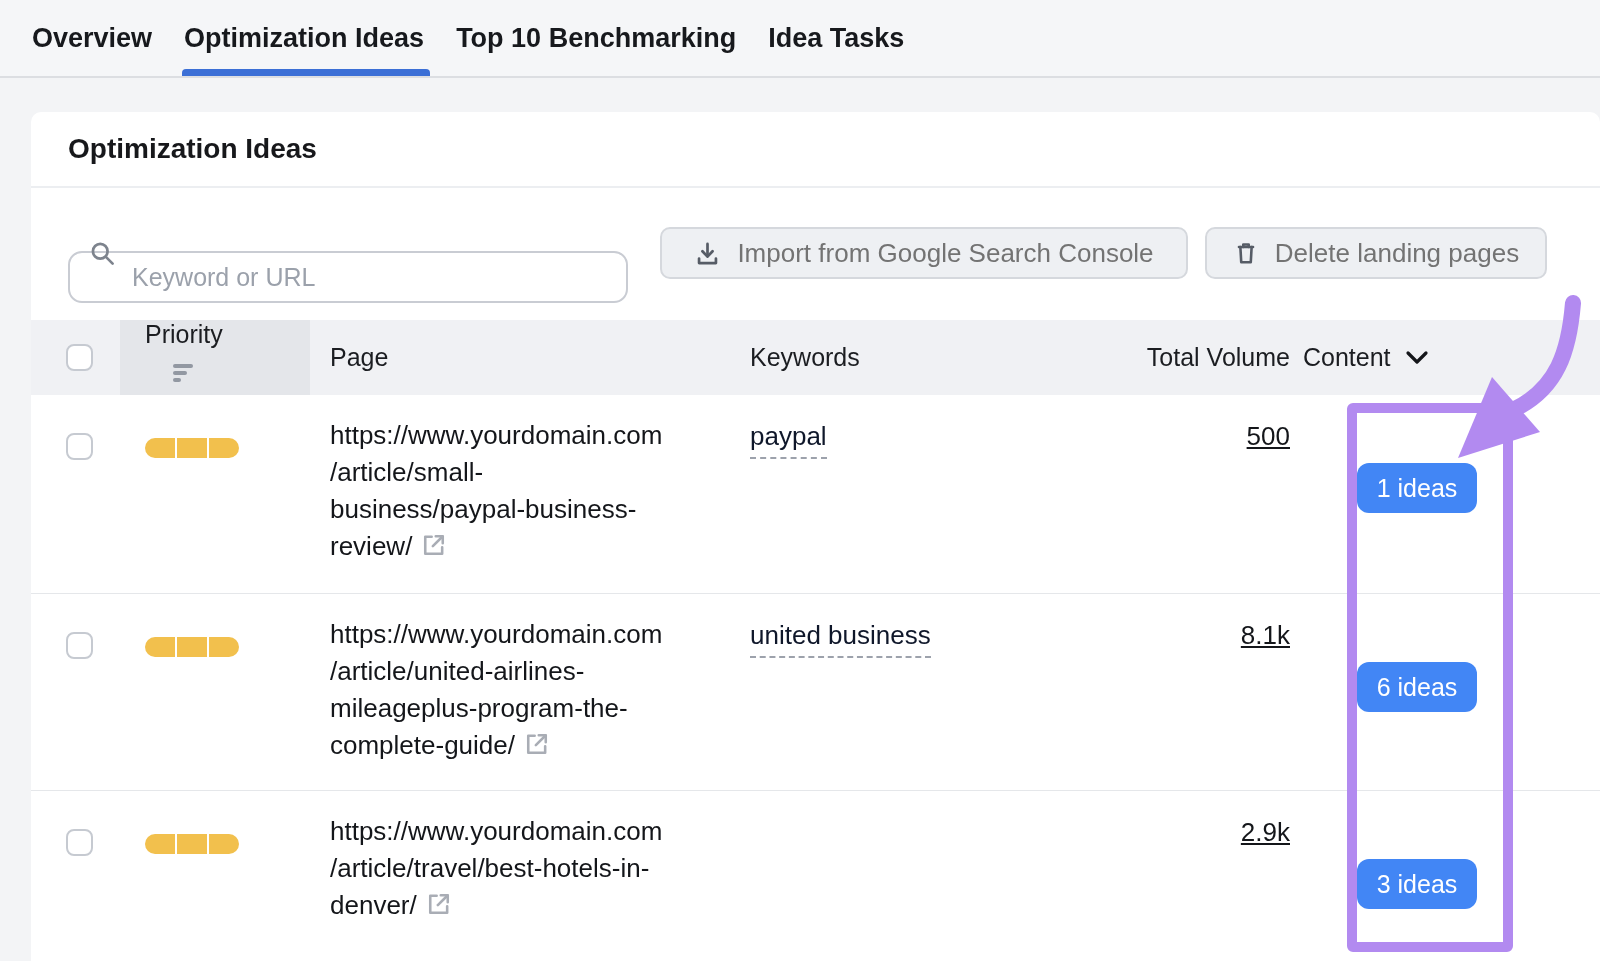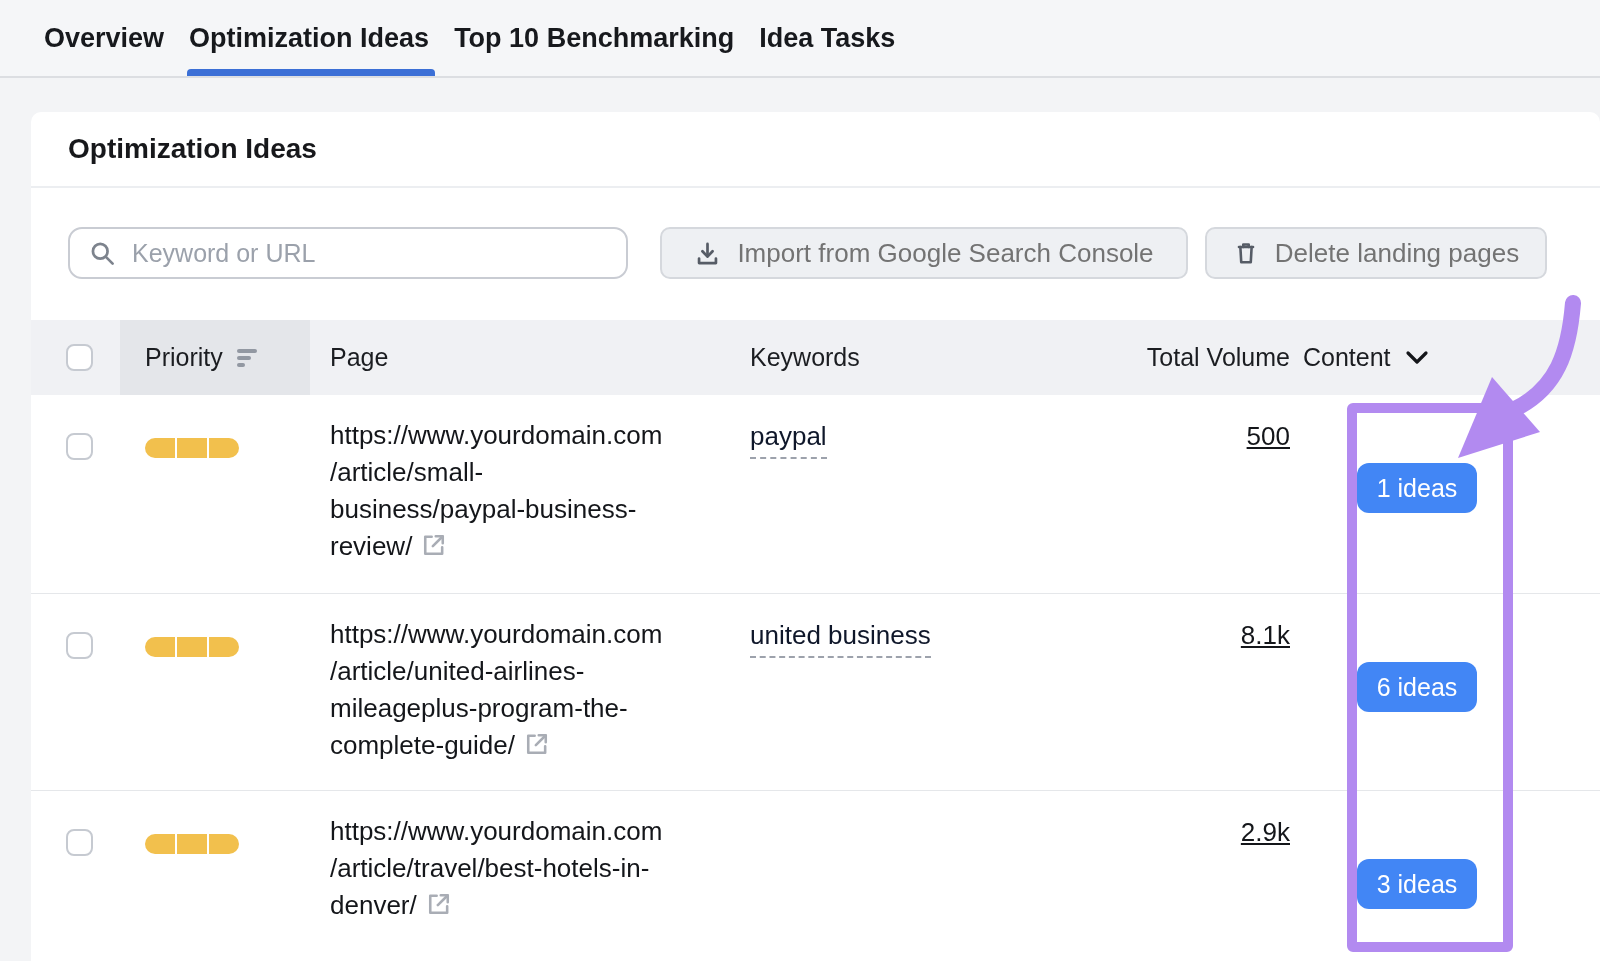--- a/index.html
+++ b/index.html
@@ -9,21 +9,21 @@
     font-family: "Liberation Sans", sans-serif;
     background: #f3f4f6;
     overflow: hidden;
     color: #15171b;
   }
 
   
   .tabbar {
     position: absolute; top:0; left:0; width:1600px; height:78px;
     background:#f5f6f8; border-bottom:2px solid #dcdee2;
-    display:flex; align-items:center; gap:25px; padding:0 0 0 44px;
+    display:flex; align-items:center; gap:32px; padding:0 0 0 32px;
   }
   .tab {
     position:relative; height:76px; display:flex; align-items:center;
     font-size:27px; font-weight:600; color:#17191d; cursor:pointer; white-space:nowrap;
   }
   .tab.active::after {
     content:""; position:absolute; left:-2px; right:-6px; bottom:0; height:7px;
     background:#3b6fd6; border-radius:4px 4px 0 0;
   }
 
@@ -37,41 +37,41 @@
     border-bottom:2px solid #eceef1;
   }
   .card-title { font-size:28px; font-weight:700; color:#17181b; }
 
   
   .toolbar { position:absolute; left:0; top:76px; right:0; height:132px; }
   .search-wrap { position:absolute; left:37px; top:39px; width:560px; height:52px; }
   .search-input {
     width:100%; height:100%; border:2px solid #c9ccd3; border-radius:14px;
     padding:0 20px 0 62px; font-size:25px; color:#3c4049; outline:none;
-    font-family:"Liberation Sans", sans-serif; background:#fff;
+    font-family:"Liberation Sans", sans-serif; background:#fff;margin-top:24px;
   }
   .search-input::placeholder { color:#9ba1ab; }
   .search-icon { position:absolute; left:21px; top:13px; }
 
   .tool-btn {
     position:absolute; top:39px; height:52px; background:#eef0f3;
     border:2px solid #d5d8dd; border-radius:10px; display:flex; align-items:center;
     justify-content:center; gap:16px; font-size:26px; color:#737373; cursor:pointer;
   }
   .btn-import { left:629px; width:528px; }
   .btn-delete { left:1174px; width:342px; }
 
   
   .thead {
     position:absolute; left:0; top:208px; right:0; height:75px; background:#f0f1f4;
   }
   .prio-cell-bg { position:absolute; left:89px; top:0; width:190px; height:75px; background:#e4e6ea; }
   .th { position:absolute; font-size:25px; color:#1b1d21; top:0; height:75px; display:flex; align-items:center; gap:14px; }
   .th-check { left:35px; top:24px; }
-  .th-priority { left:114px; }
+  .th-priority { left:114px;flex-direction:column; }
   .th-page { left:299px; }
   .th-keywords { left:719px; }
   .th-volume { right:310px; }
   .th-content { left:1272px; cursor:pointer; }
 
   .checkbox {
     width:27px; height:27px; border:2px solid #c6cad1; border-radius:8px;
     background:#fff; cursor:pointer;
   }
 

